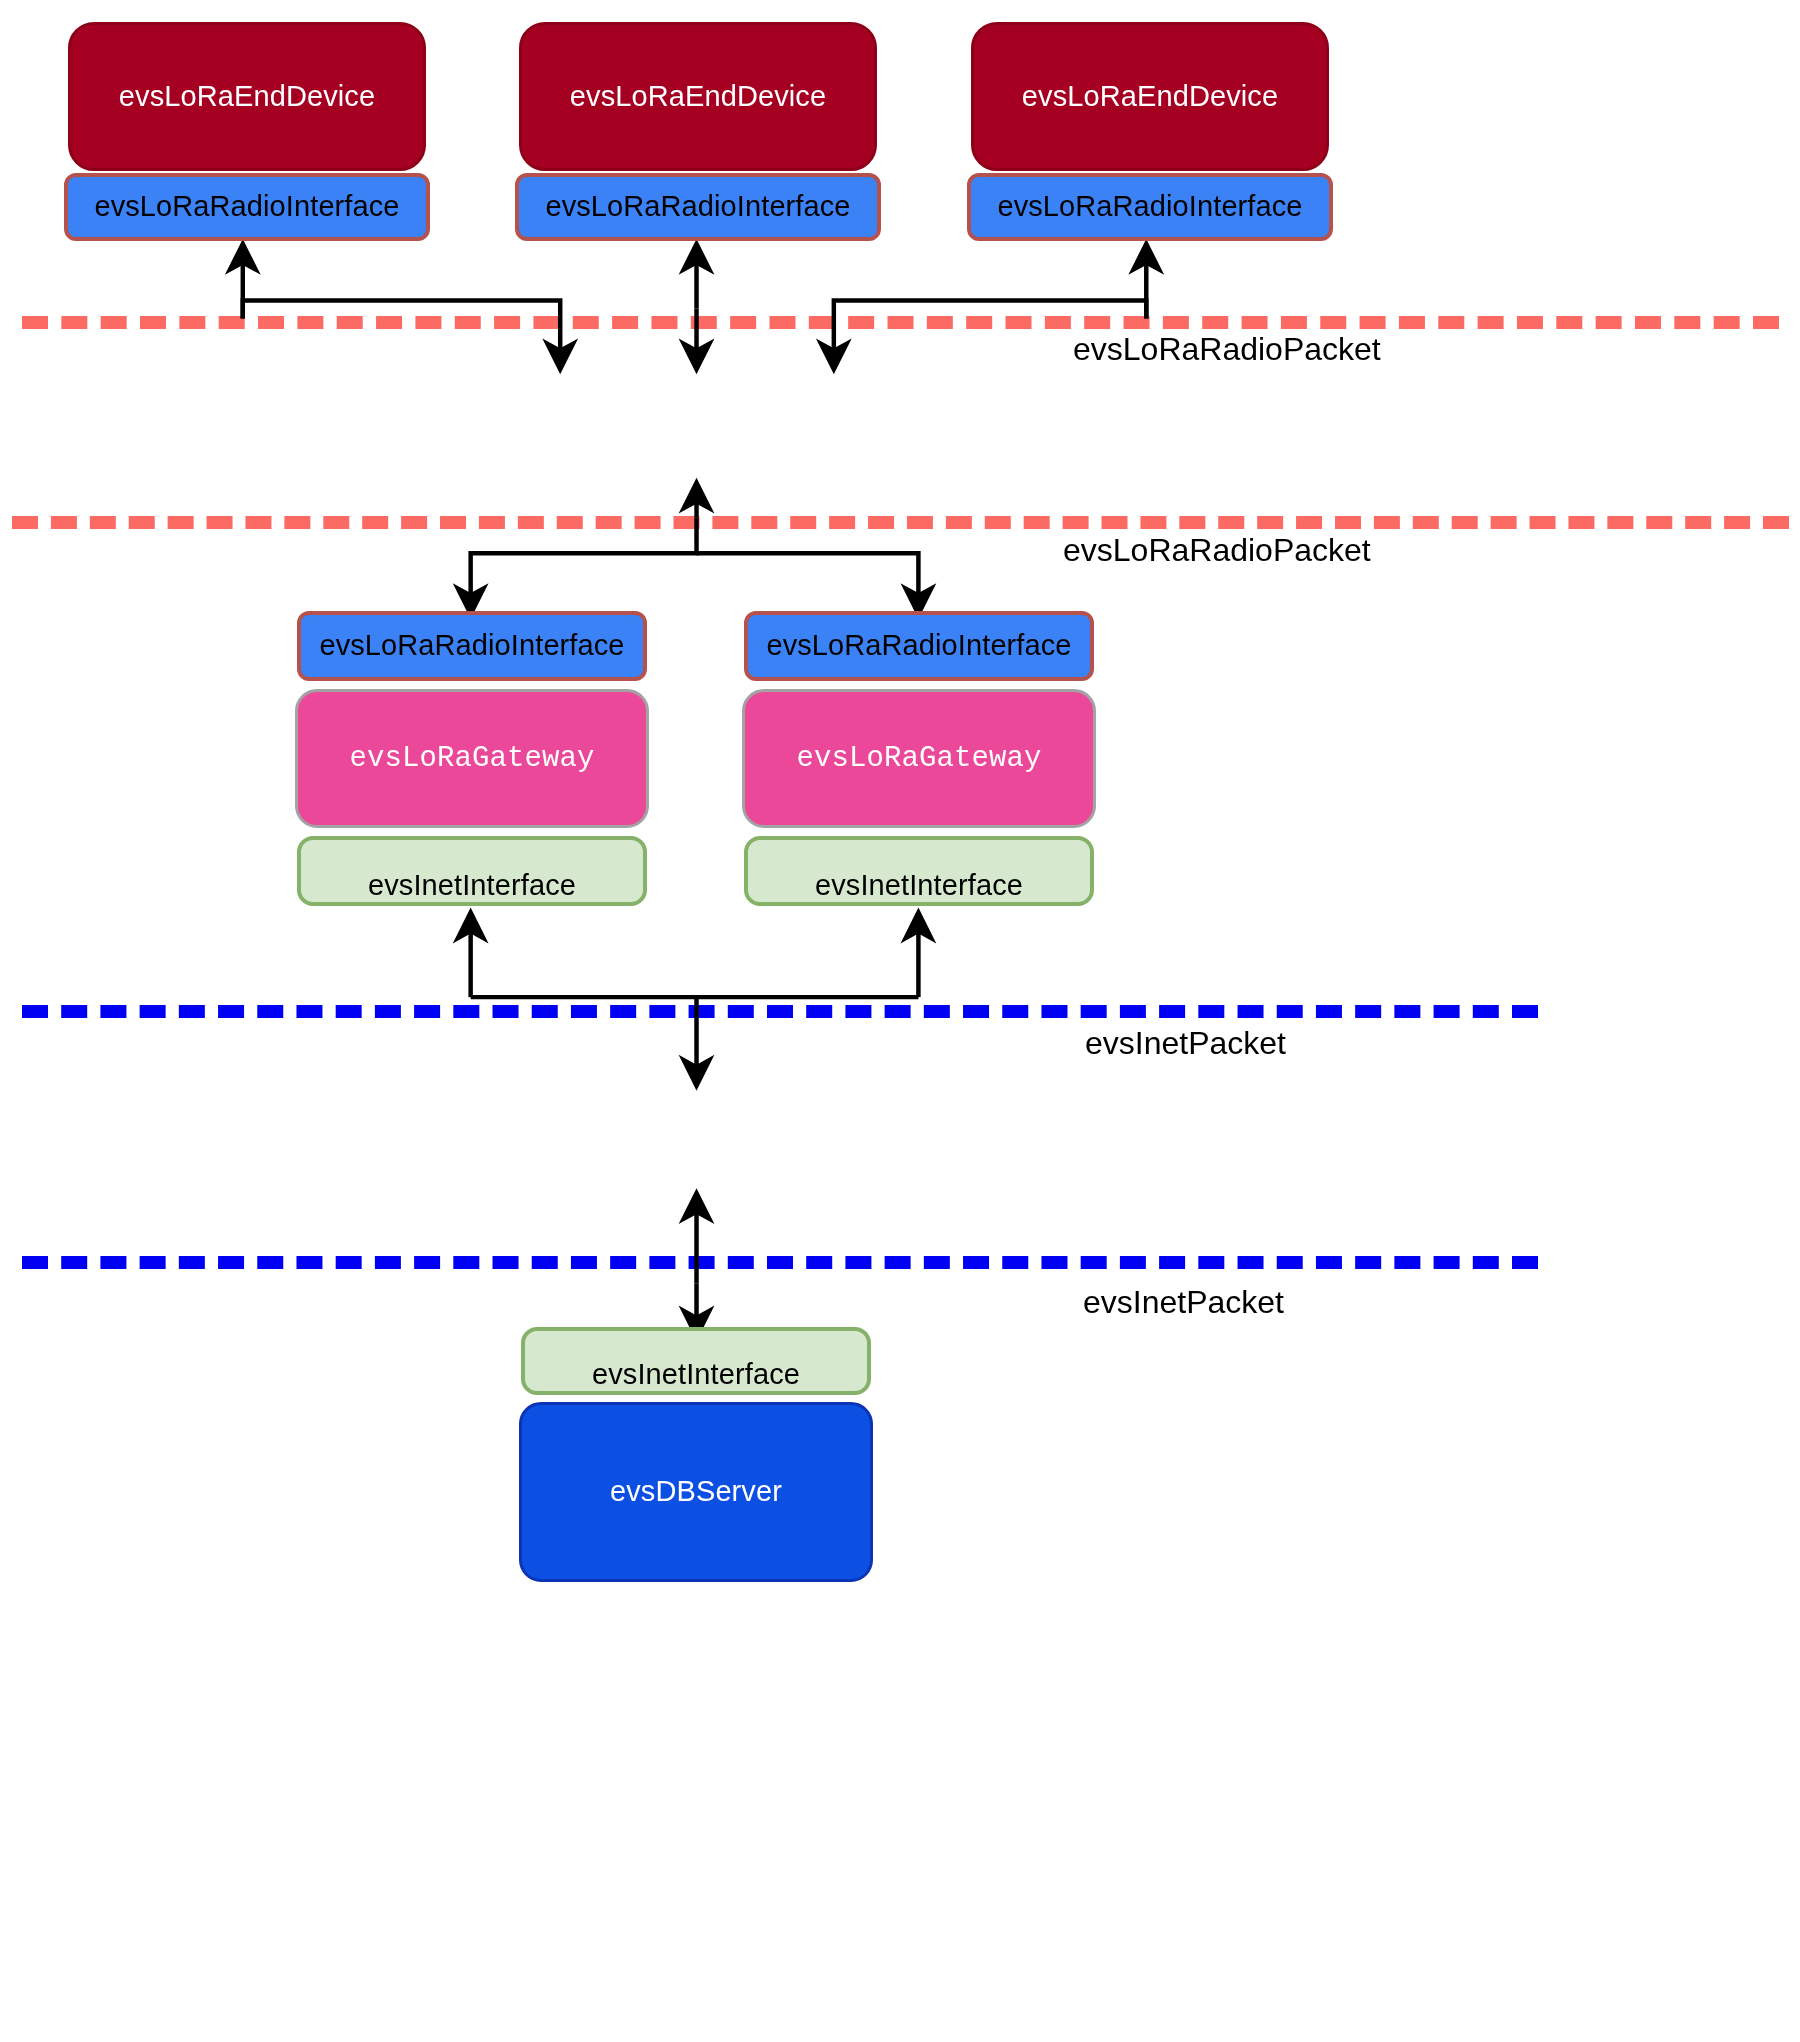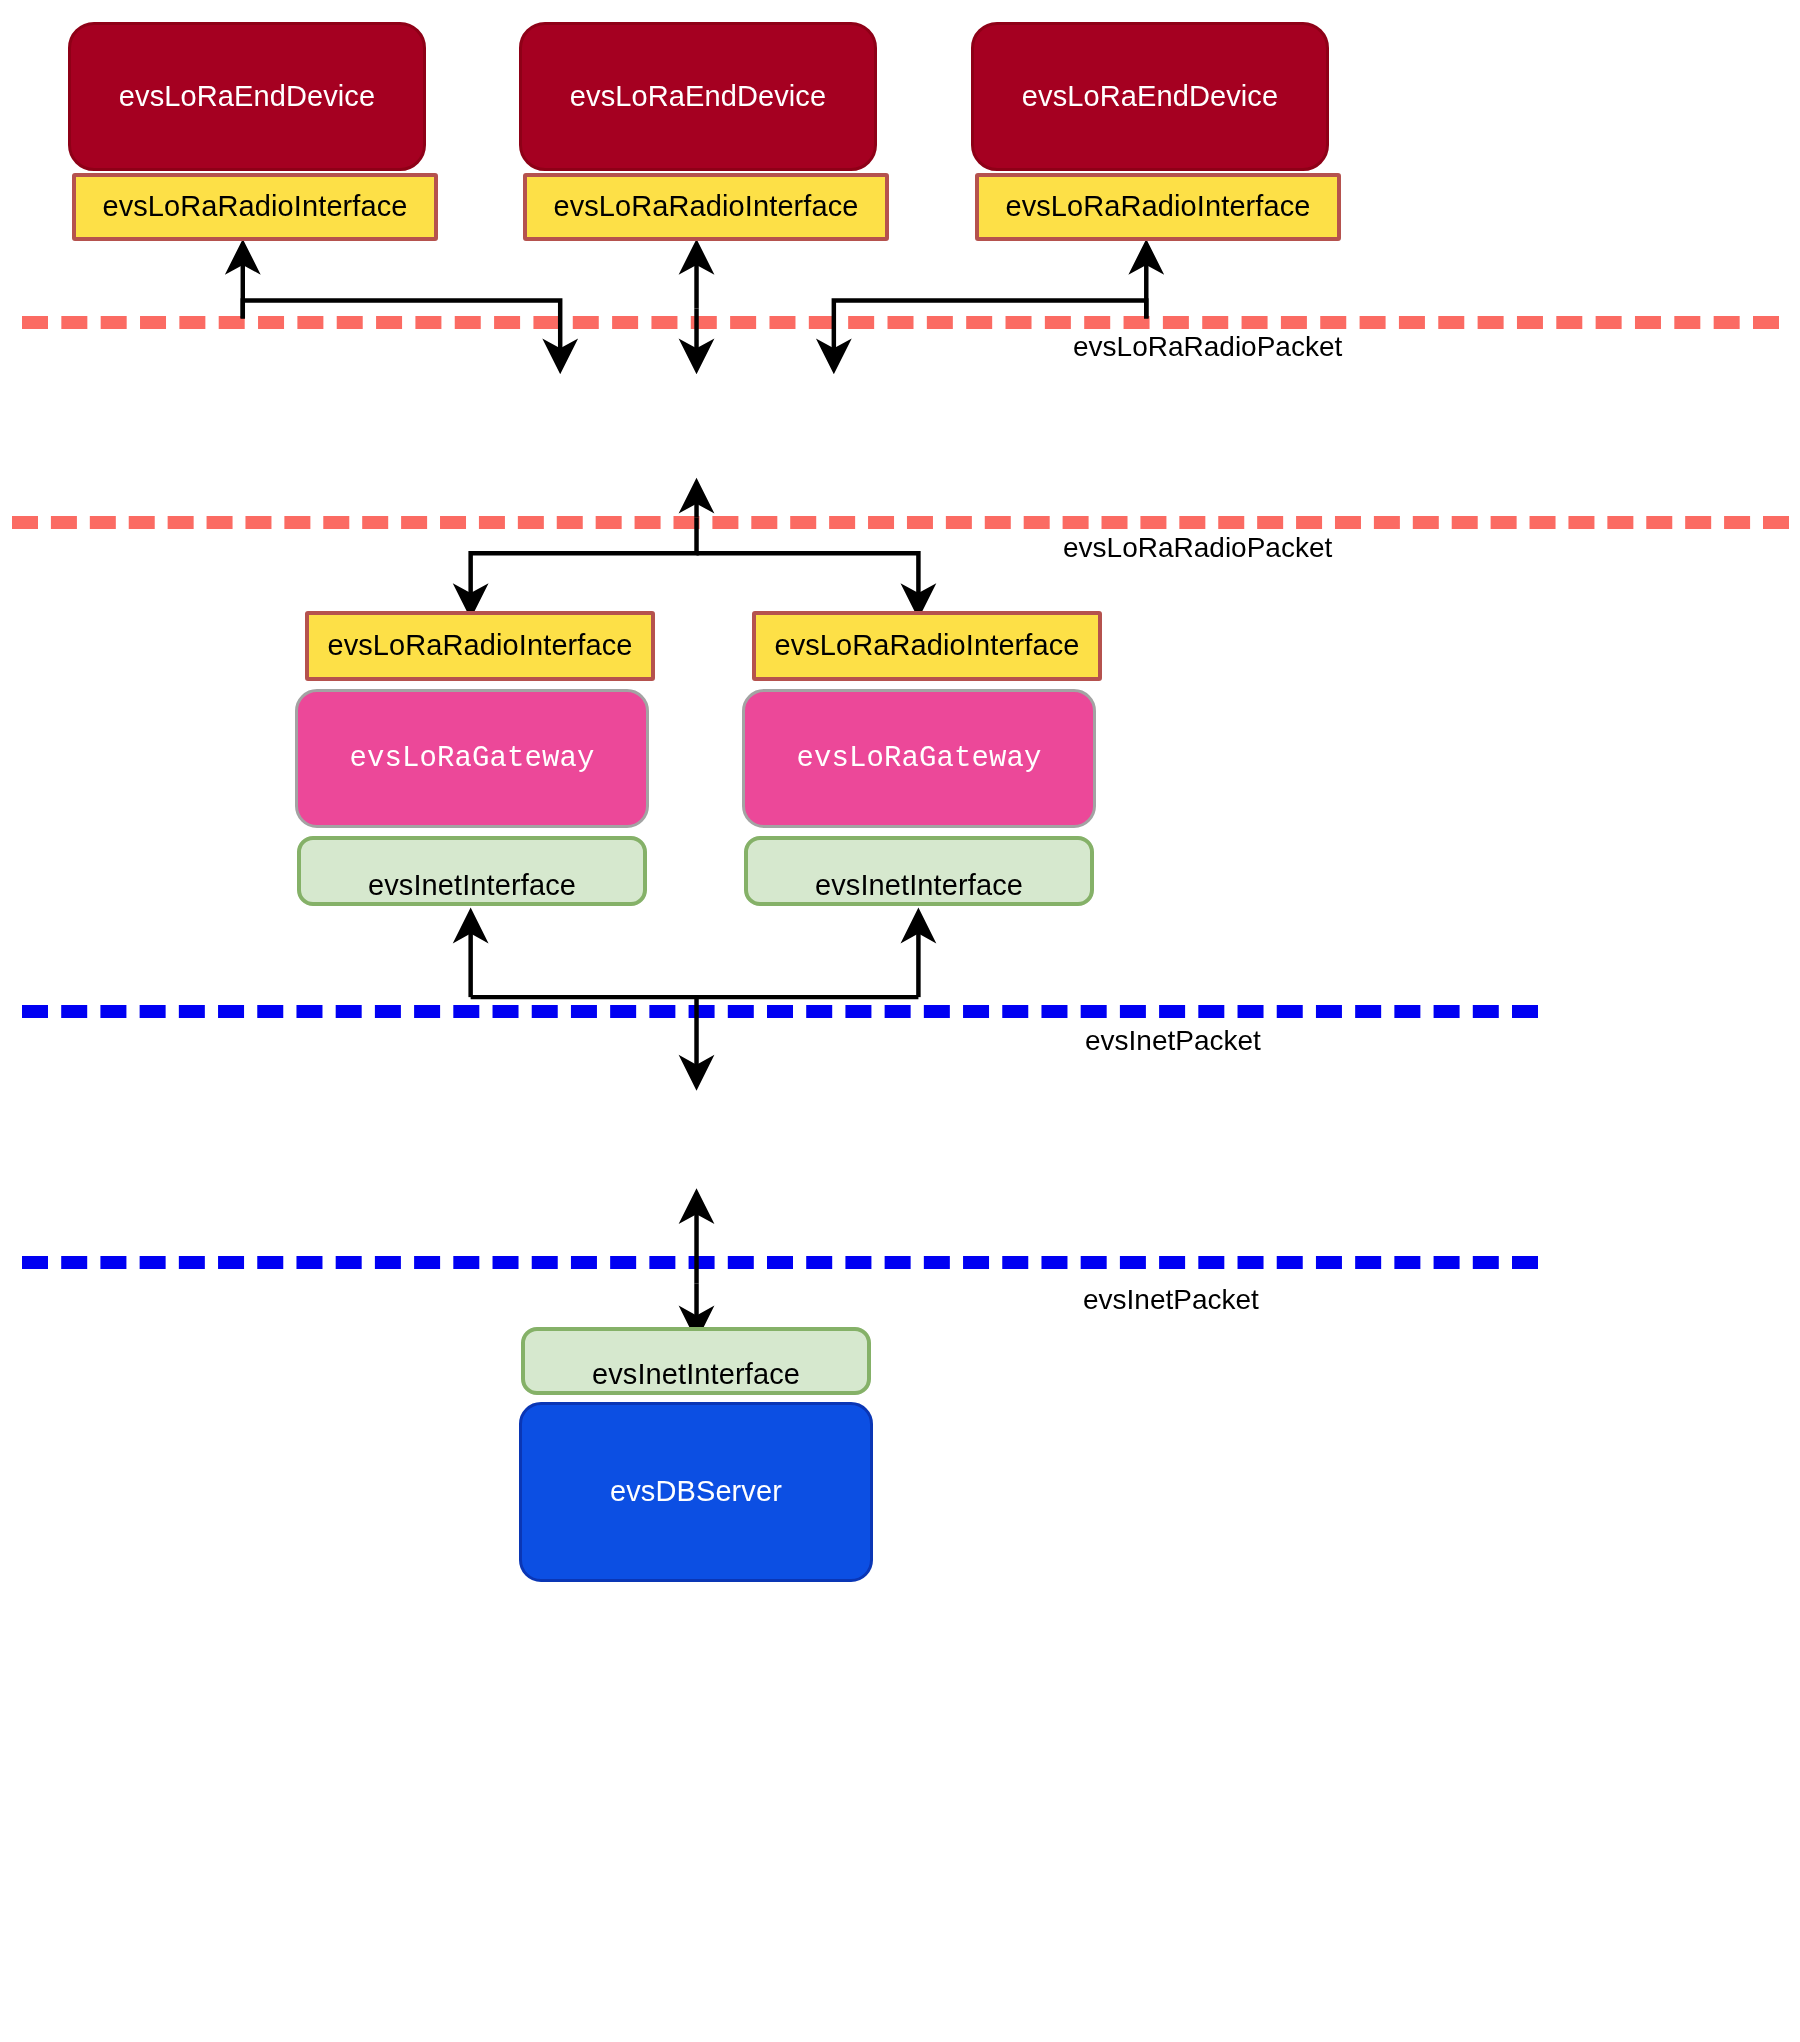--- a/index.html
+++ b/index.html
@@ -27,25 +27,24 @@
     letter-spacing: 0.1px;
     z-index: 5;
   }
   .node.enddevice {
     background: #A50021;
     color: #ffffff;
     border: 3px solid #8E0017;
     border-radius: 26px;
   }
   .node.radioiface {
-    background: #fde047;
+    background: #3b82f6;
     color: #000000;
     border: 4px solid #B5524E;
-    border-radius: 3px;
-    margin-left: 8px;
+    border-radius: 12px;
   }
   .node.radiochannel {
     background: #DCE7F7;
     color: #000000;
     border: 4px solid #7195C4;
     border-radius: 22px;
   }
   .node.gateway {
     background: #ec4899;
     color: #ffffff;
@@ -82,21 +81,21 @@
     z-index: 2;
   }
   .divider.red {
     border-top: 13px dashed #FB6B63;
   }
   .divider.blue {
     border-top: 13px dashed #0000F2;
   }
   .divider-label {
     position: absolute;
-    font-size: 28px;
+    font-size: 32px;
     color: #000000;
     white-space: nowrap;
     z-index: 6;
   }
   #wires {
     position: absolute;
     left: 0;
     top: 0;
     width: 1801px;
     height: 2043px;

